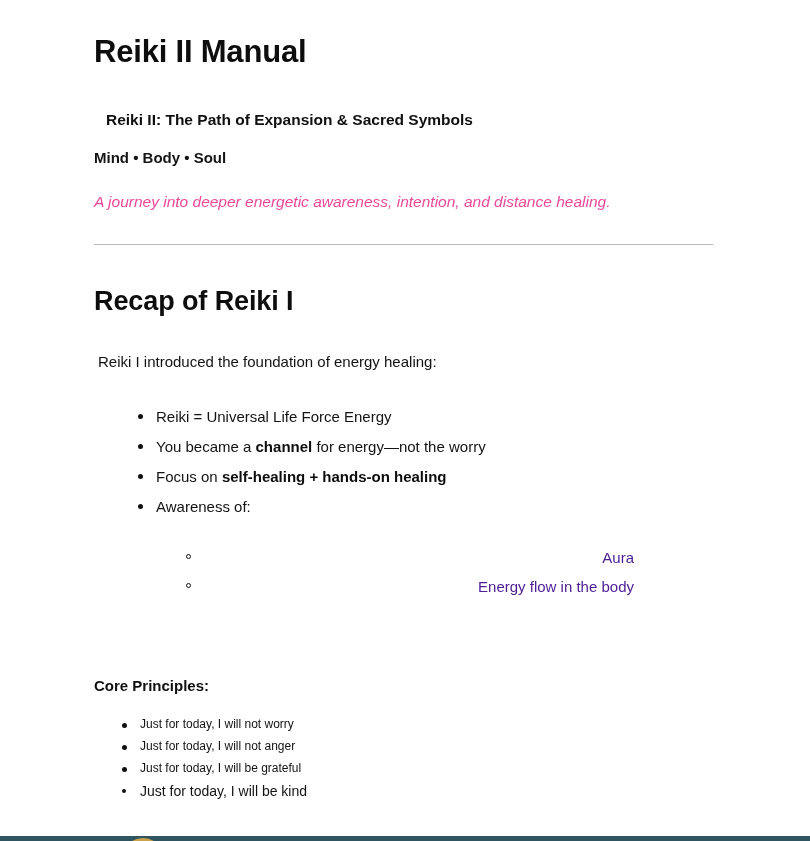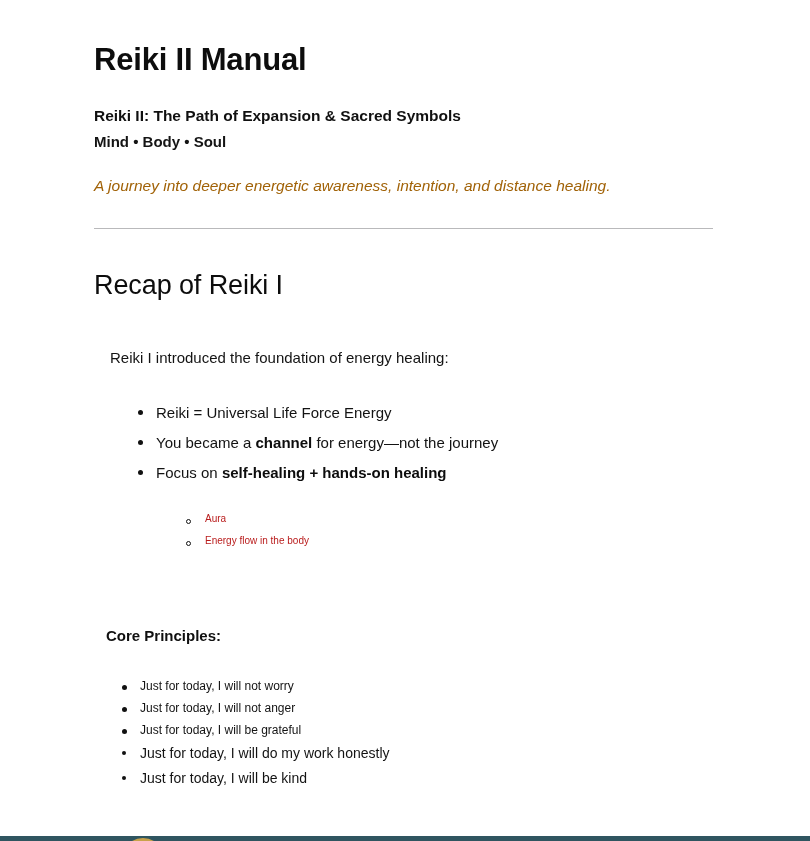--- a/index.html
+++ b/index.html
@@ -18,36 +18,36 @@
     -webkit-font-smoothing: antialiased;
   }
 
   .page {
     position: absolute;
     top: 0;
     left: 0;
     width: 746px;
     height: 841px;
     box-sizing: border-box;
-    padding: 12px 96px 0 94px;
+    padding: 4px 96px 0 94px;
   }
 
   
   .doc-title {
     margin: 0;
     padding-top: 30px;
     font-size: 31px;
     font-weight: bold;
     letter-spacing: -0.2px;
     line-height: 1.18;
     color: #0d0d0d;
   }
 
   .subtitle {
-    margin: 0;
+    margin: 12px;
     padding-top: 26px;
     font-size: 15.5px;
     font-weight: bold;
     line-height: 1.45;
     color: #101010;
   }
 
   .mbs {
     margin: 0;
     padding-top: 4px;
@@ -57,45 +57,45 @@
     color: #141414;
   }
 
   .tagline {
     margin: 0;
     padding-top: 22px;
     font-size: 15.5px;
     font-style: italic;
     font-weight: normal;
     line-height: 1.45;
-    color: #a16207;
+    color: #ec4899;
   }
 
   .rule {
     margin: 0;
     border: none;
     border-top: 1px solid #b9b9bb;
     height: 0;
     margin-top: 31px;
     width: 619px;
   }
 
   
   .section-title {
     margin: 0;
     padding-top: 40px;
     font-size: 27px;
-    font-weight: normal;
+    font-weight: bold;
     letter-spacing: -0.1px;
     line-height: 1.2;
     color: #0d0d0d;
   }
 
   .lead {
-    margin: 16px;
+    margin: 4px;
     padding-top: 29px;
     font-size: 15px;
     line-height: 1.5;
     color: #131313;
   }
 
   
   ul.bullets {
     list-style: none;
     margin: 16px;
@@ -124,24 +124,25 @@
   ul.subbullets {
     list-style: none;
     margin: 0;
     padding: 0;
     padding-top: 20px;
     padding-bottom: 13px;
   }
   ul.subbullets > li {
     position: relative;
     padding-left: 49px;
-    font-size: 10px;
+    font-size: 15px;
     line-height: 1.58;
-    color: #b91c1c;
+    color: #4c1d95;
     margin-bottom: 6px;
+    text-align: right;
   }
   ul.subbullets > li::before {
     content: "";
     position: absolute;
     left: 30px;
     top: 8px;
     width: 5px;
     height: 5px;
     border-radius: 50%;
     border: 1px solid #111111;
@@ -150,21 +151,21 @@
   }
 
   .sublist-wrap {
     padding-left: 0;
   }
 
   li.no-marker::before { display: none; }
 
   
   .core-label {
-    margin: 12px;
+    margin: 0;
     padding-top: 41px;
     font-size: 15px;
     font-weight: bold;
     line-height: 1.45;
     color: #101010;
   }
 
   ul.principles {
     list-style: none;
     margin: 0;
@@ -240,24 +241,27 @@
 
   <h2 class="section-title">Recap of Reiki I</h2>
 
   <p class="lead">Reiki I introduced the foundation of energy healing:</p>
 
   <ul class="bullets">
     <li>
       <span>Reiki = Universal Life Force Energy</span>
     </li>
     <li>
-      <span>You became a </span><strong>channel</strong><span> for energy—not the journey</span>
+      <span>You became a </span><strong>channel</strong><span> for energy—not the worry</span>
     </li>
     <li>
       <span>Focus on </span><strong>self-healing + hands-on healing</strong>
+    </li>
+    <li>
+      <span>Awareness of:</span>
     </li>
     <li class="no-marker sublist-wrap">
       <ul class="subbullets">
         <li>
           <span>Aura</span>
         </li>
         <li>
           <span>Energy flow in the body</span>
         </li>
       </ul>
@@ -270,23 +274,20 @@
     <li>
       <span>Just for today, I will not worry</span>
     </li>
     <li>
       <span>Just for today, I will not anger</span>
     </li>
     <li>
       <span>Just for today, I will be grateful</span>
     </li>
     <li class="small">
-      <span>Just for today, I will do my work honestly</span>
-    </li>
-    <li class="small">
       <span>Just for today, I will be kind</span>
     </li>
   </ul>
 
 </div>
 
 <div class="footer-bar">
   <div class="footer-badge"></div>
 </div>
 

